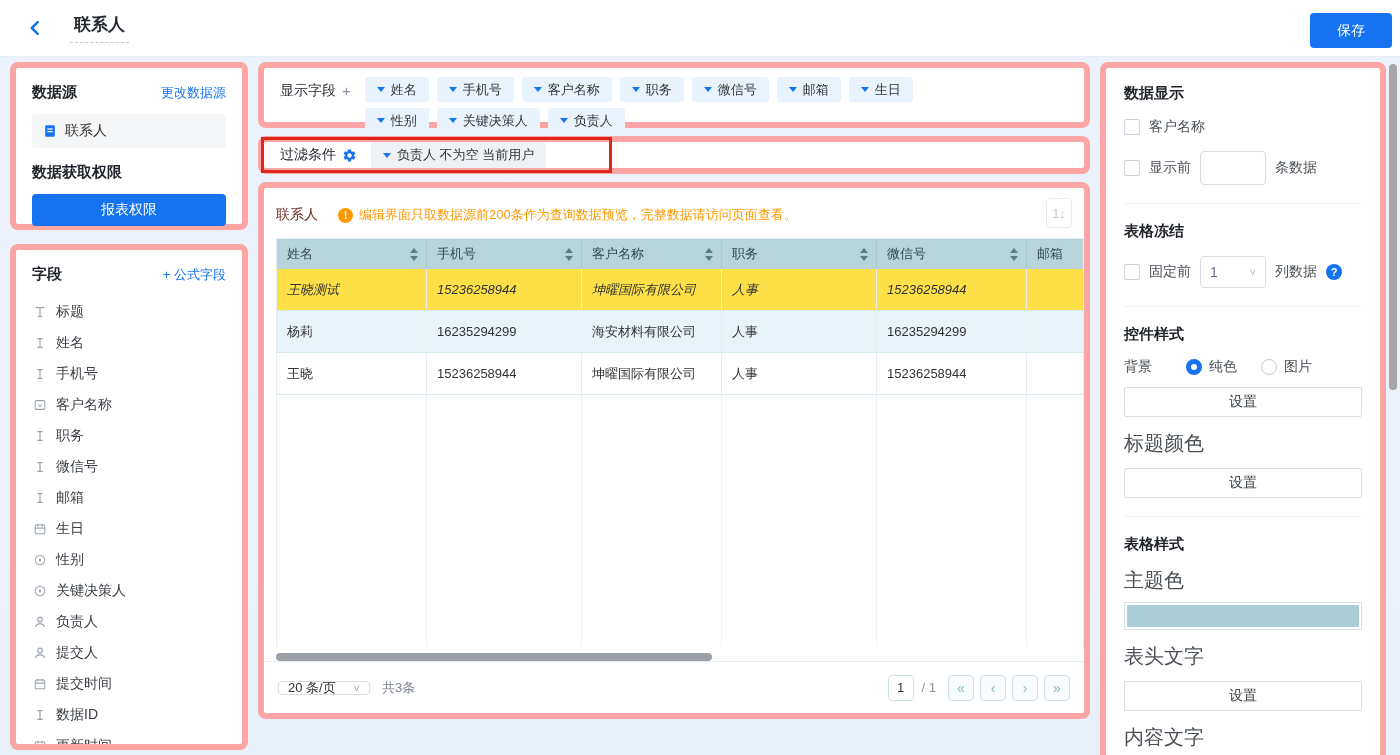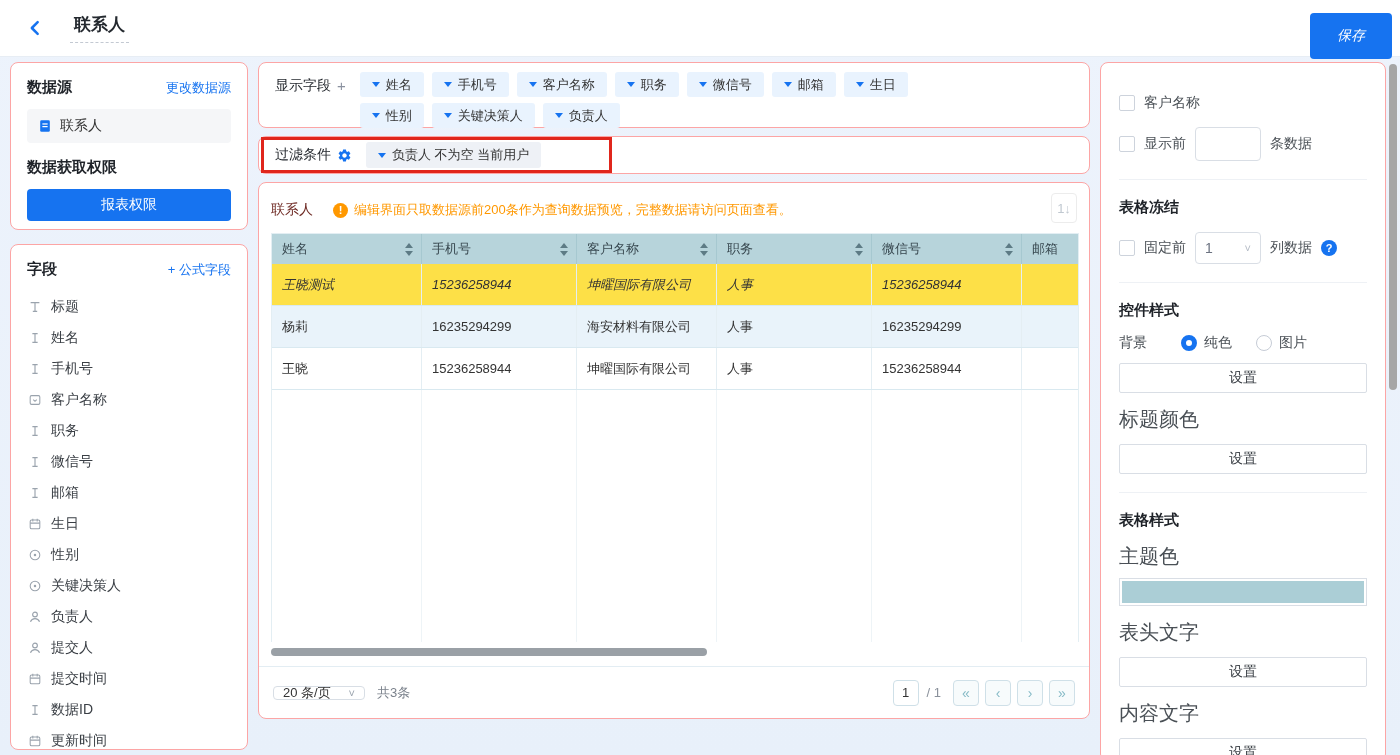--- a/index.html
+++ b/index.html
@@ -8,24 +8,24 @@
     font-family:"Liberation Sans","DejaVu Sans",sans-serif;
     background:linear-gradient(180deg,#edf3fc 0%,#e8f0fa 100%);
     position:relative; color:#333; font-size:14px;
   }
   
   .topbar { position:absolute; left:0; top:0; width:1400px; height:57px; background:#fff;
     border-bottom:1px solid #e7edf4; display:flex; align-items:center; padding:0 8px 0 26px; z-index:2;}
   .back { width:22px; height:22px; cursor:pointer; display:flex; align-items:center; }
   .page-title { margin-left:22px; font-size:17px; font-weight:600; color:#24292f;
     border-bottom:1px dashed #c3c9d2; padding:0 4px 6px 4px; }
-  .save-btn { position:absolute; right:8px; top:13px; width:82px; height:46px; background:#1673f0;
-    color:#fff; border:none; border-radius:4px; font-size:14px; cursor:pointer; font-family:inherit;font-style:italic;}
-  
-  .card { position:absolute; background:#fff; border:1px solid #fca5a5; border-radius:8px; }
+  .save-btn { position:absolute; right:8px; top:13px; width:82px; height:35px; background:#1673f0;
+    color:#fff; border:none; border-radius:4px; font-size:14px; cursor:pointer; font-family:inherit;}
+  
+  .card { position:absolute; background:#fff; border:6px solid #fca5a5; border-radius:8px; }
   
   .card-ds { left:10px; top:62px; width:238px; height:168px; padding:15px 16px; }
   .sec-head { display:flex; justify-content:space-between; align-items:center; }
   .sec-title { font-size:15px; font-weight:700; color:#1f2329; }
   .link { font-size:13px; color:#1673f0; cursor:pointer; text-decoration:none; }
   .ds-item { margin-top:12px; height:34px; background:#f5f6f8; border-radius:4px; display:flex;
     align-items:center; padding:0 10px; gap:8px; font-size:14px; cursor:pointer;}
   .perm-title { margin-top:15px; font-size:15px; font-weight:700; color:#1f2329; }
   .perm-btn { margin-top:12px; width:100%; height:32px; background:#1673f0; color:#fff; border:none;
     border-radius:4px; font-size:14px; cursor:pointer; font-family:inherit;}
@@ -427,20 +427,21 @@
       <span class="pof">/ 1</span>
       <span class="pbtn">«</span>
       <span class="pbtn">‹</span>
       <span class="pbtn">›</span>
       <span class="pbtn">»</span>
     </div>
   </div>
 </div>
 
 <div class="card card-settings">
+  <div class="st-title">数据显示</div>
   <div class="cbrow">
     <span class="cbox"></span>
     <span>客户名称</span>
   </div>
   <div class="cbrow">
     <span class="cbox"></span>
     <span>显示前</span>
     <input class="numinput" style="">
     <span>条数据</span>
   </div>

